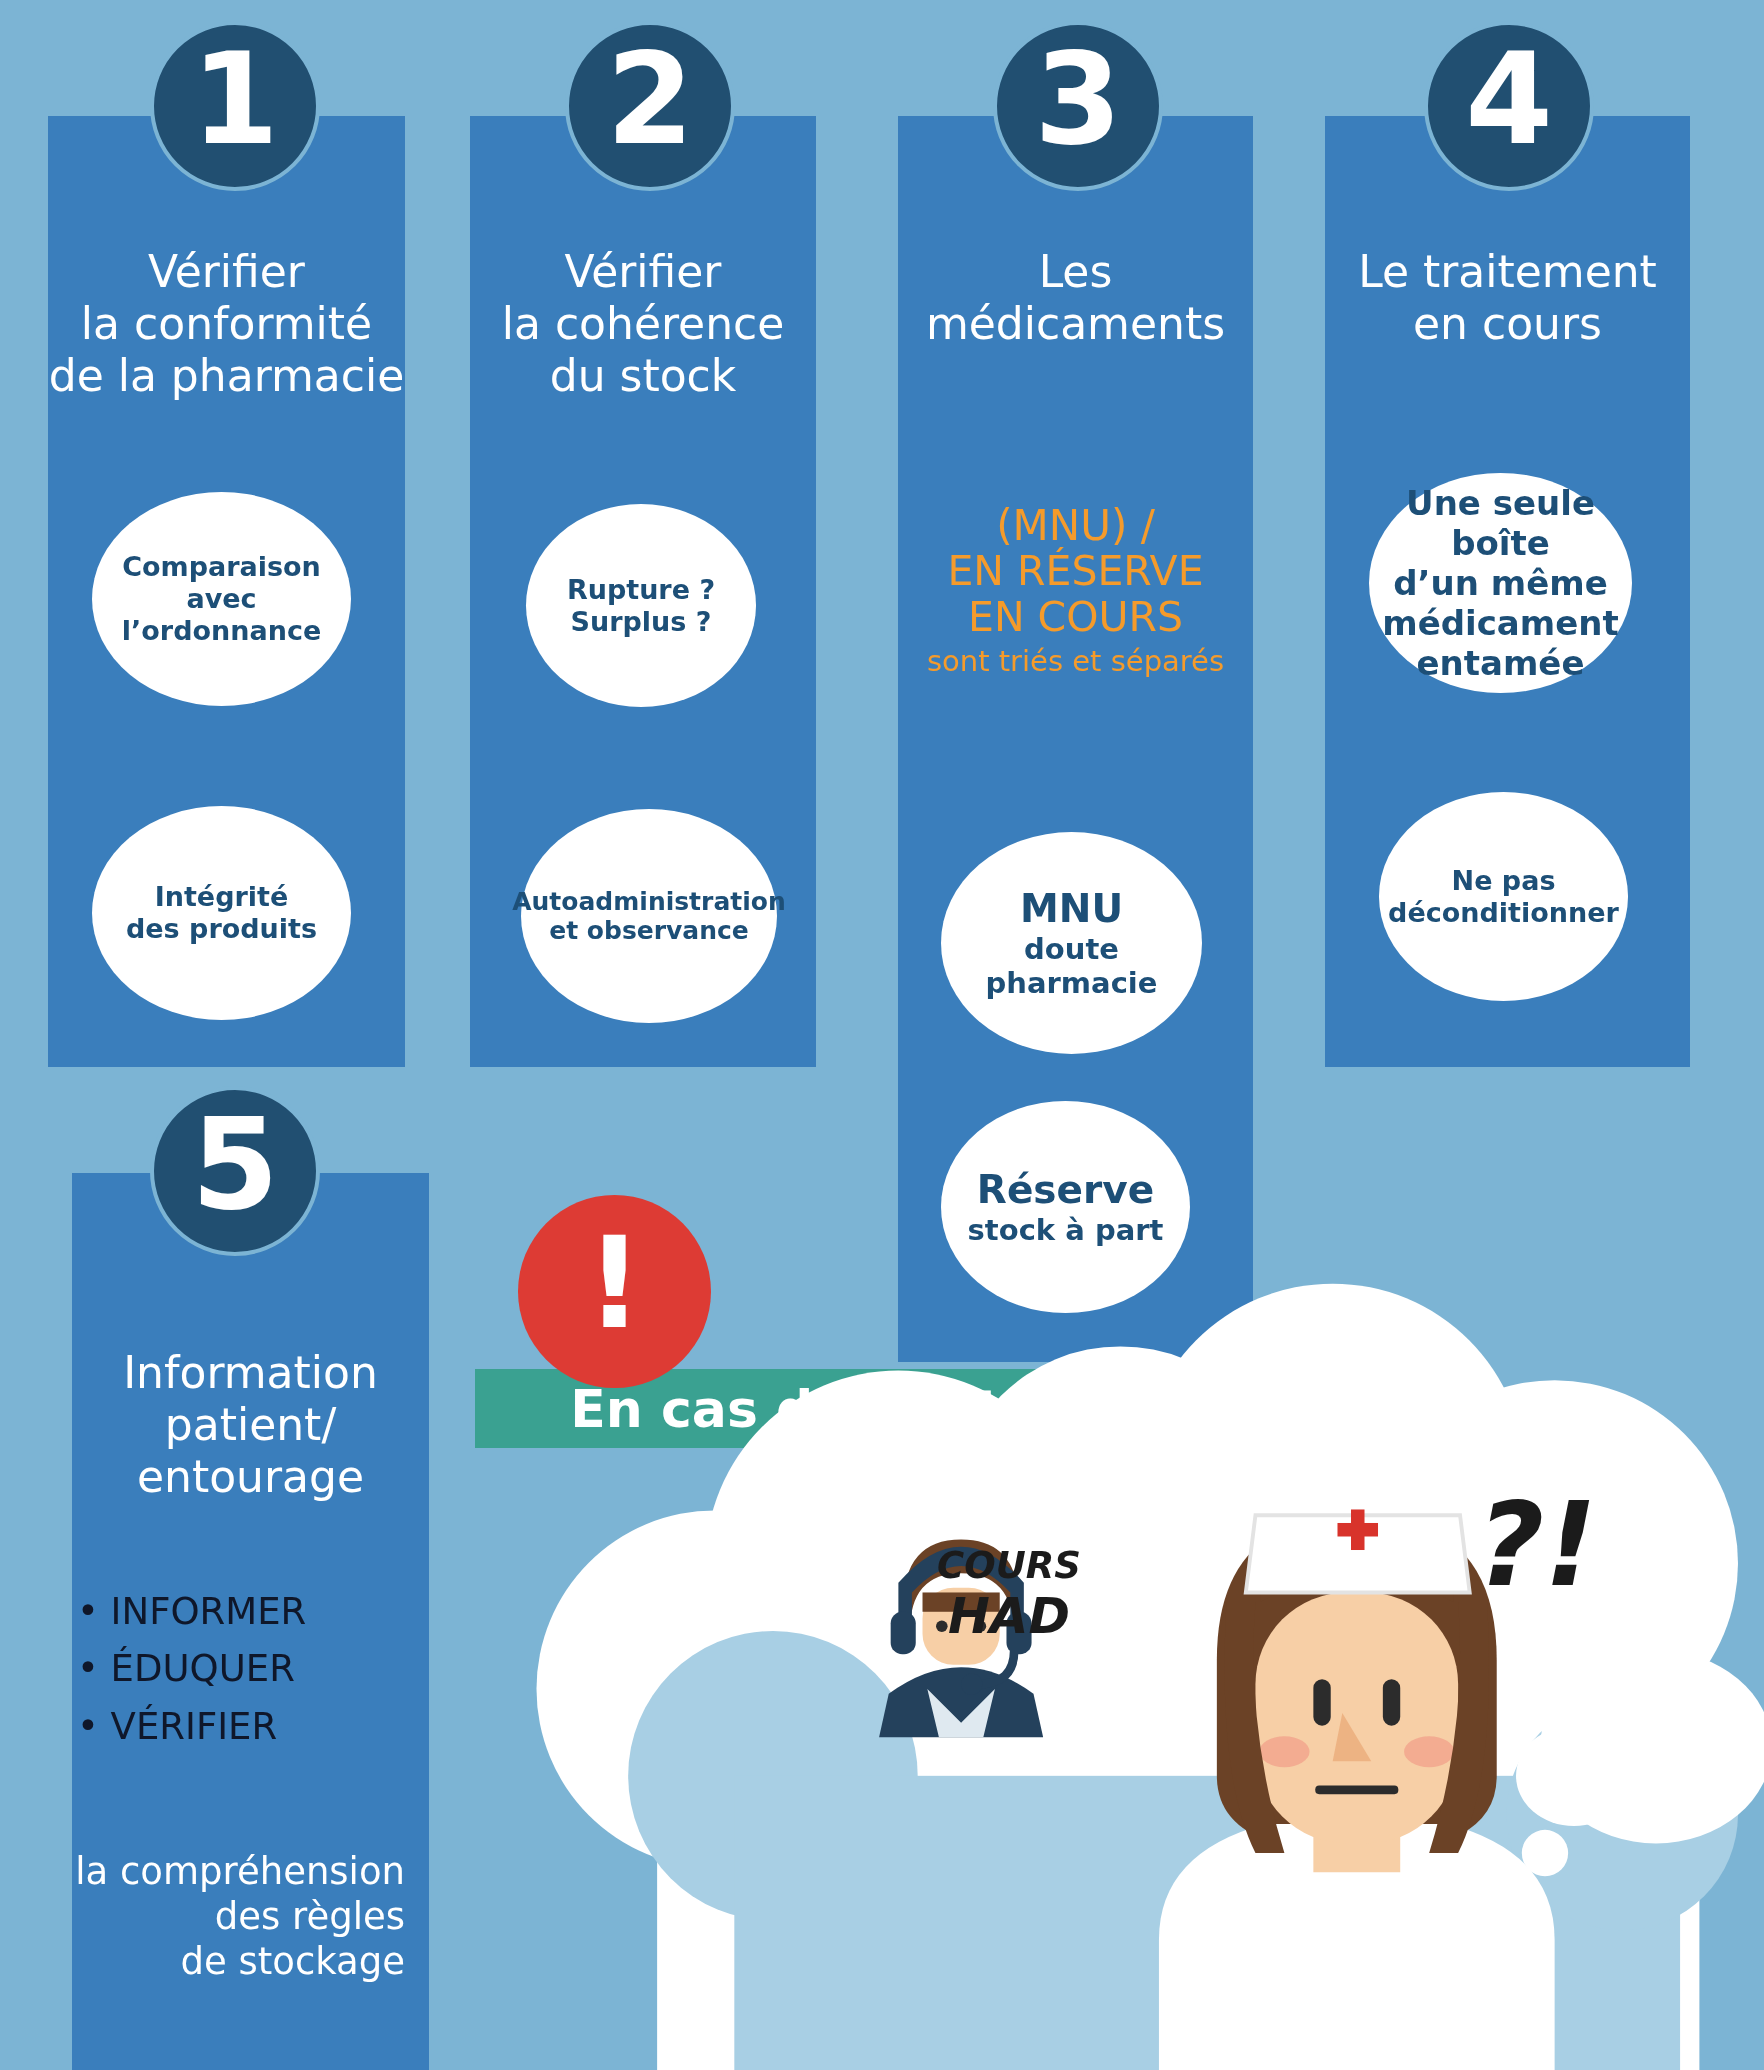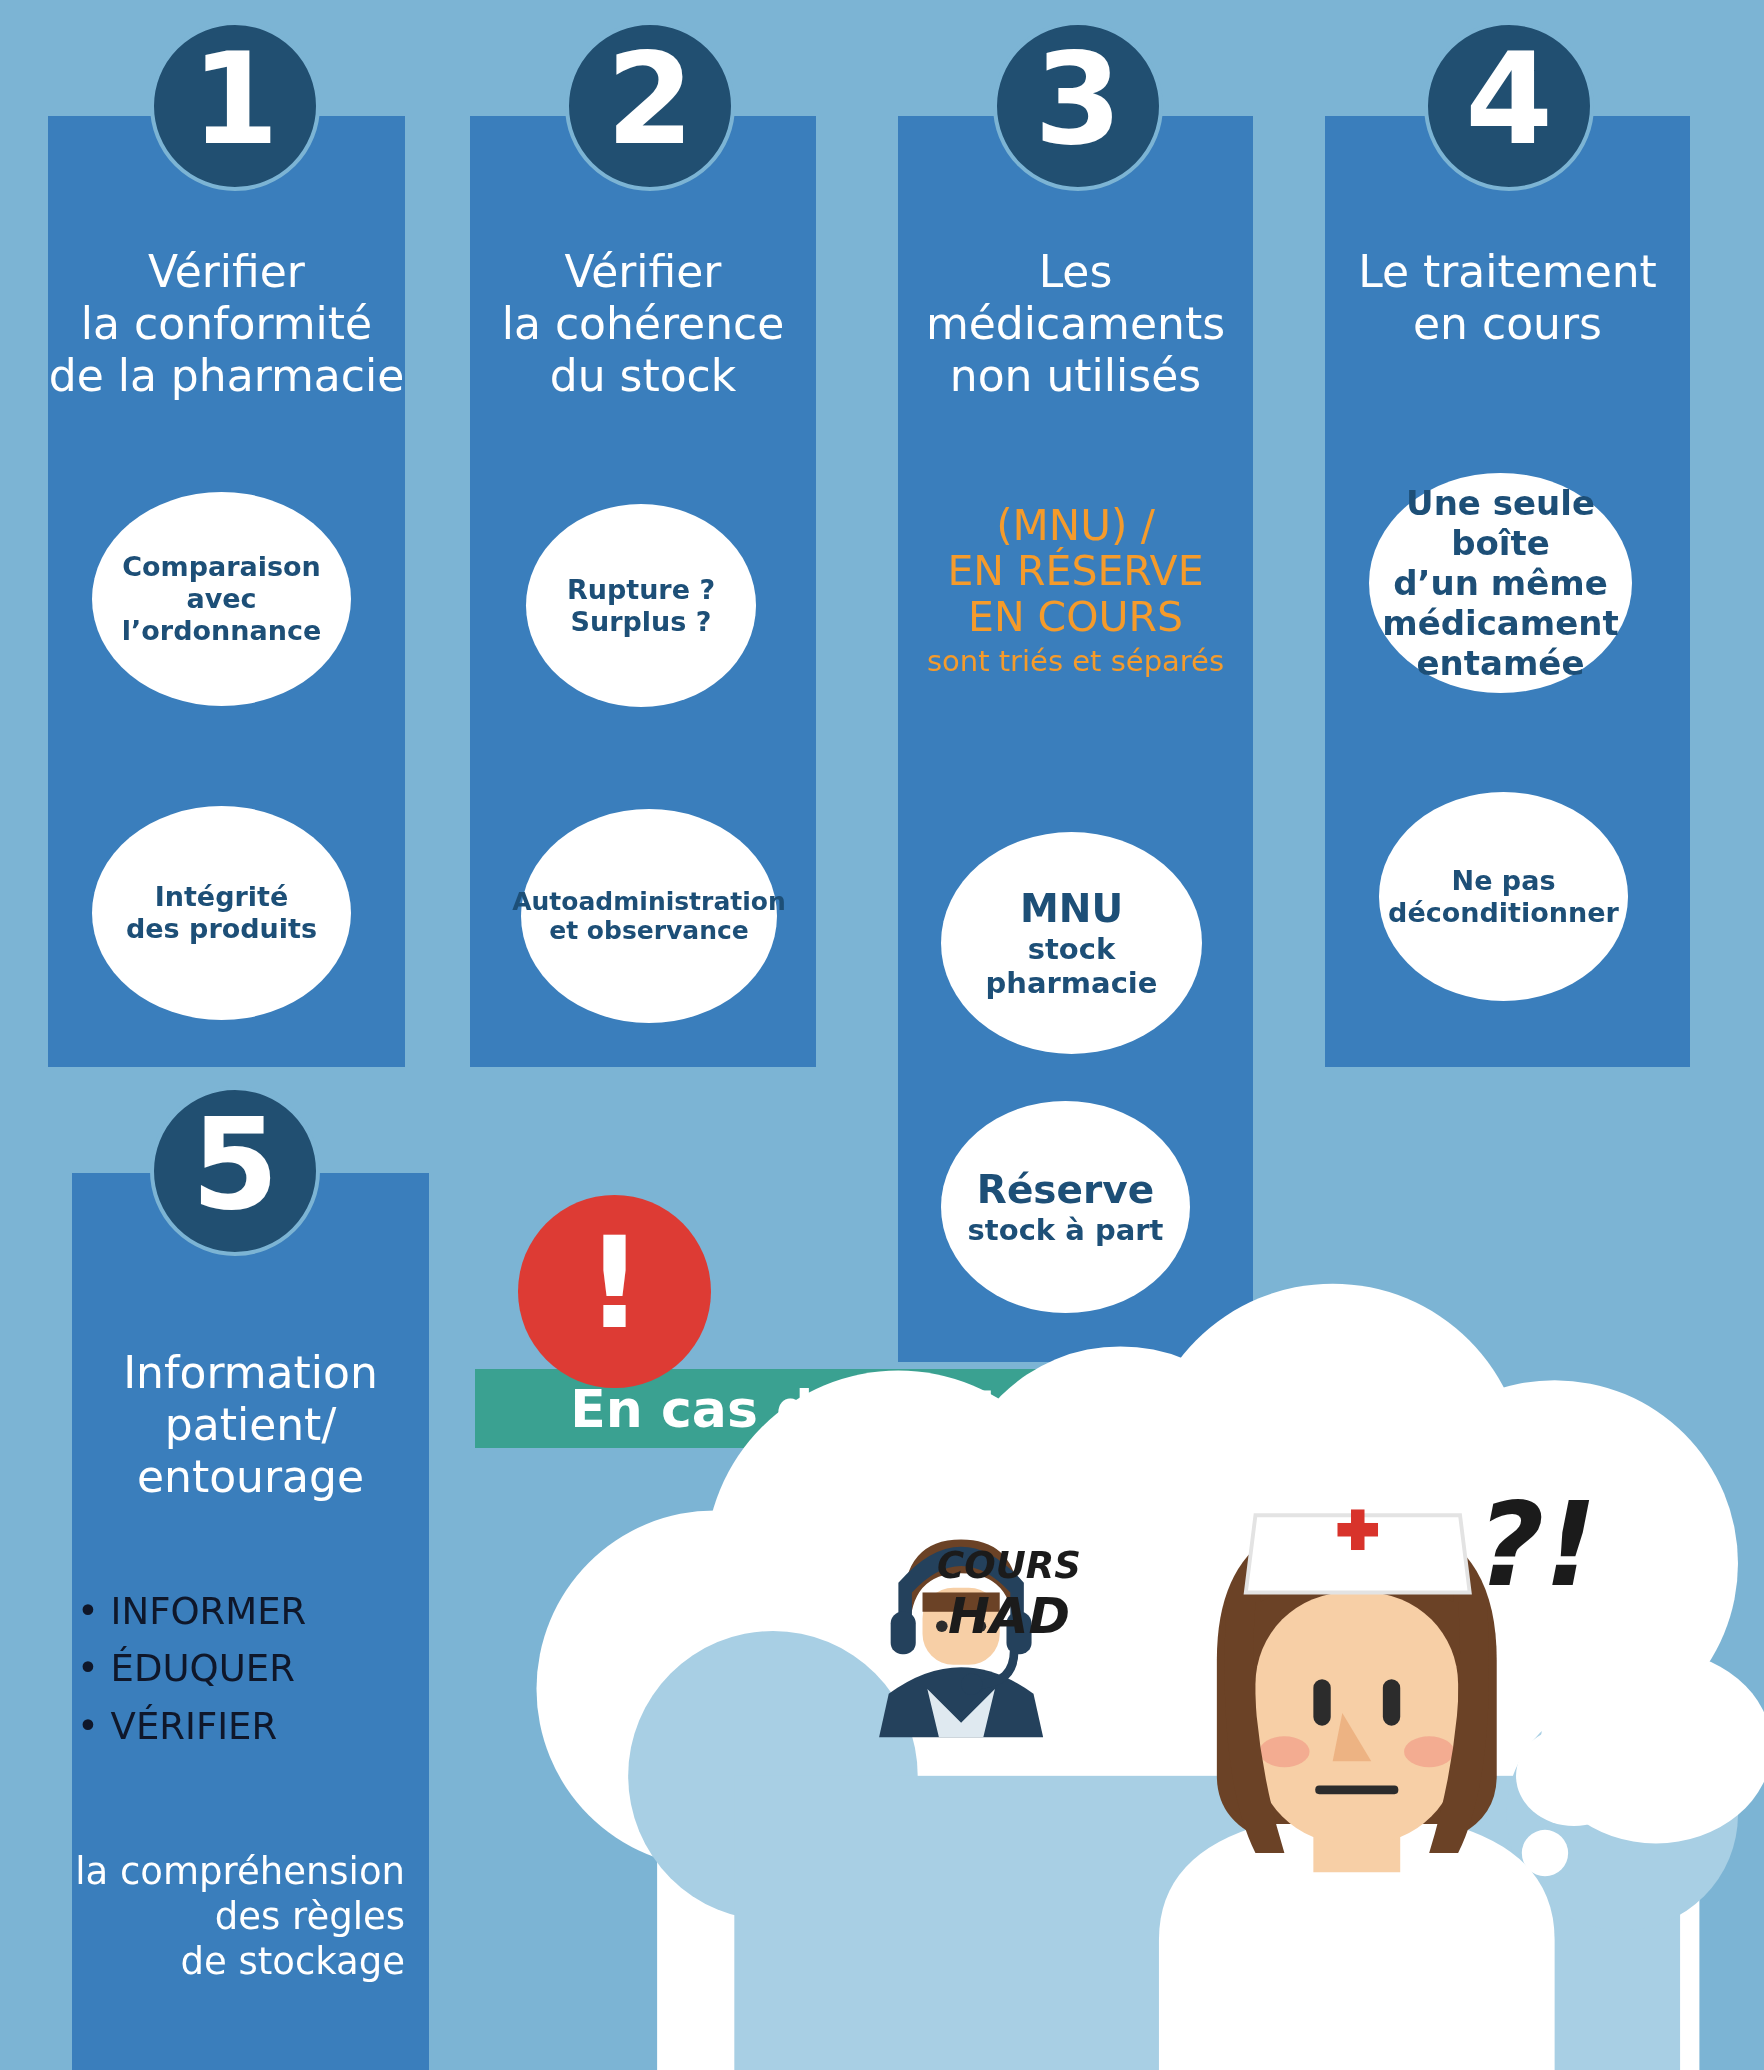--- a/index.html
+++ b/index.html
@@ -184,36 +184,35 @@
     <div>
       <div>Autoadministration</div>
       <div>et observance</div>
     </div>
   </div>
 
   <div class="col col-3">
     <div class="col-title">
       <div>Les</div>
       <div>médicaments</div>
-      <div>non utilisés</div>
     </div>
     <div class="orange-block">
       <div class="l1">(MNU) /</div>
       <div class="l2">EN RÉSERVE</div>
       <div class="l3">EN COURS</div>
       <div class="l4">sont triés et séparés</div>
     </div>
   </div>
   <div class="badge b3">
     <span>3</span>
   </div>
   <div class="bubble c3-b1">
     <div>
       <span class="big">MNU</span>
-      <span class="med">stock</span>
+      <span class="med">doute</span>
       <span class="med">pharmacie</span>
     </div>
   </div>
   <div class="bubble c3-b2">
     <div>
       <span class="big">Réserve</span>
       <span class="med">stock à part</span>
     </div>
   </div>
 

